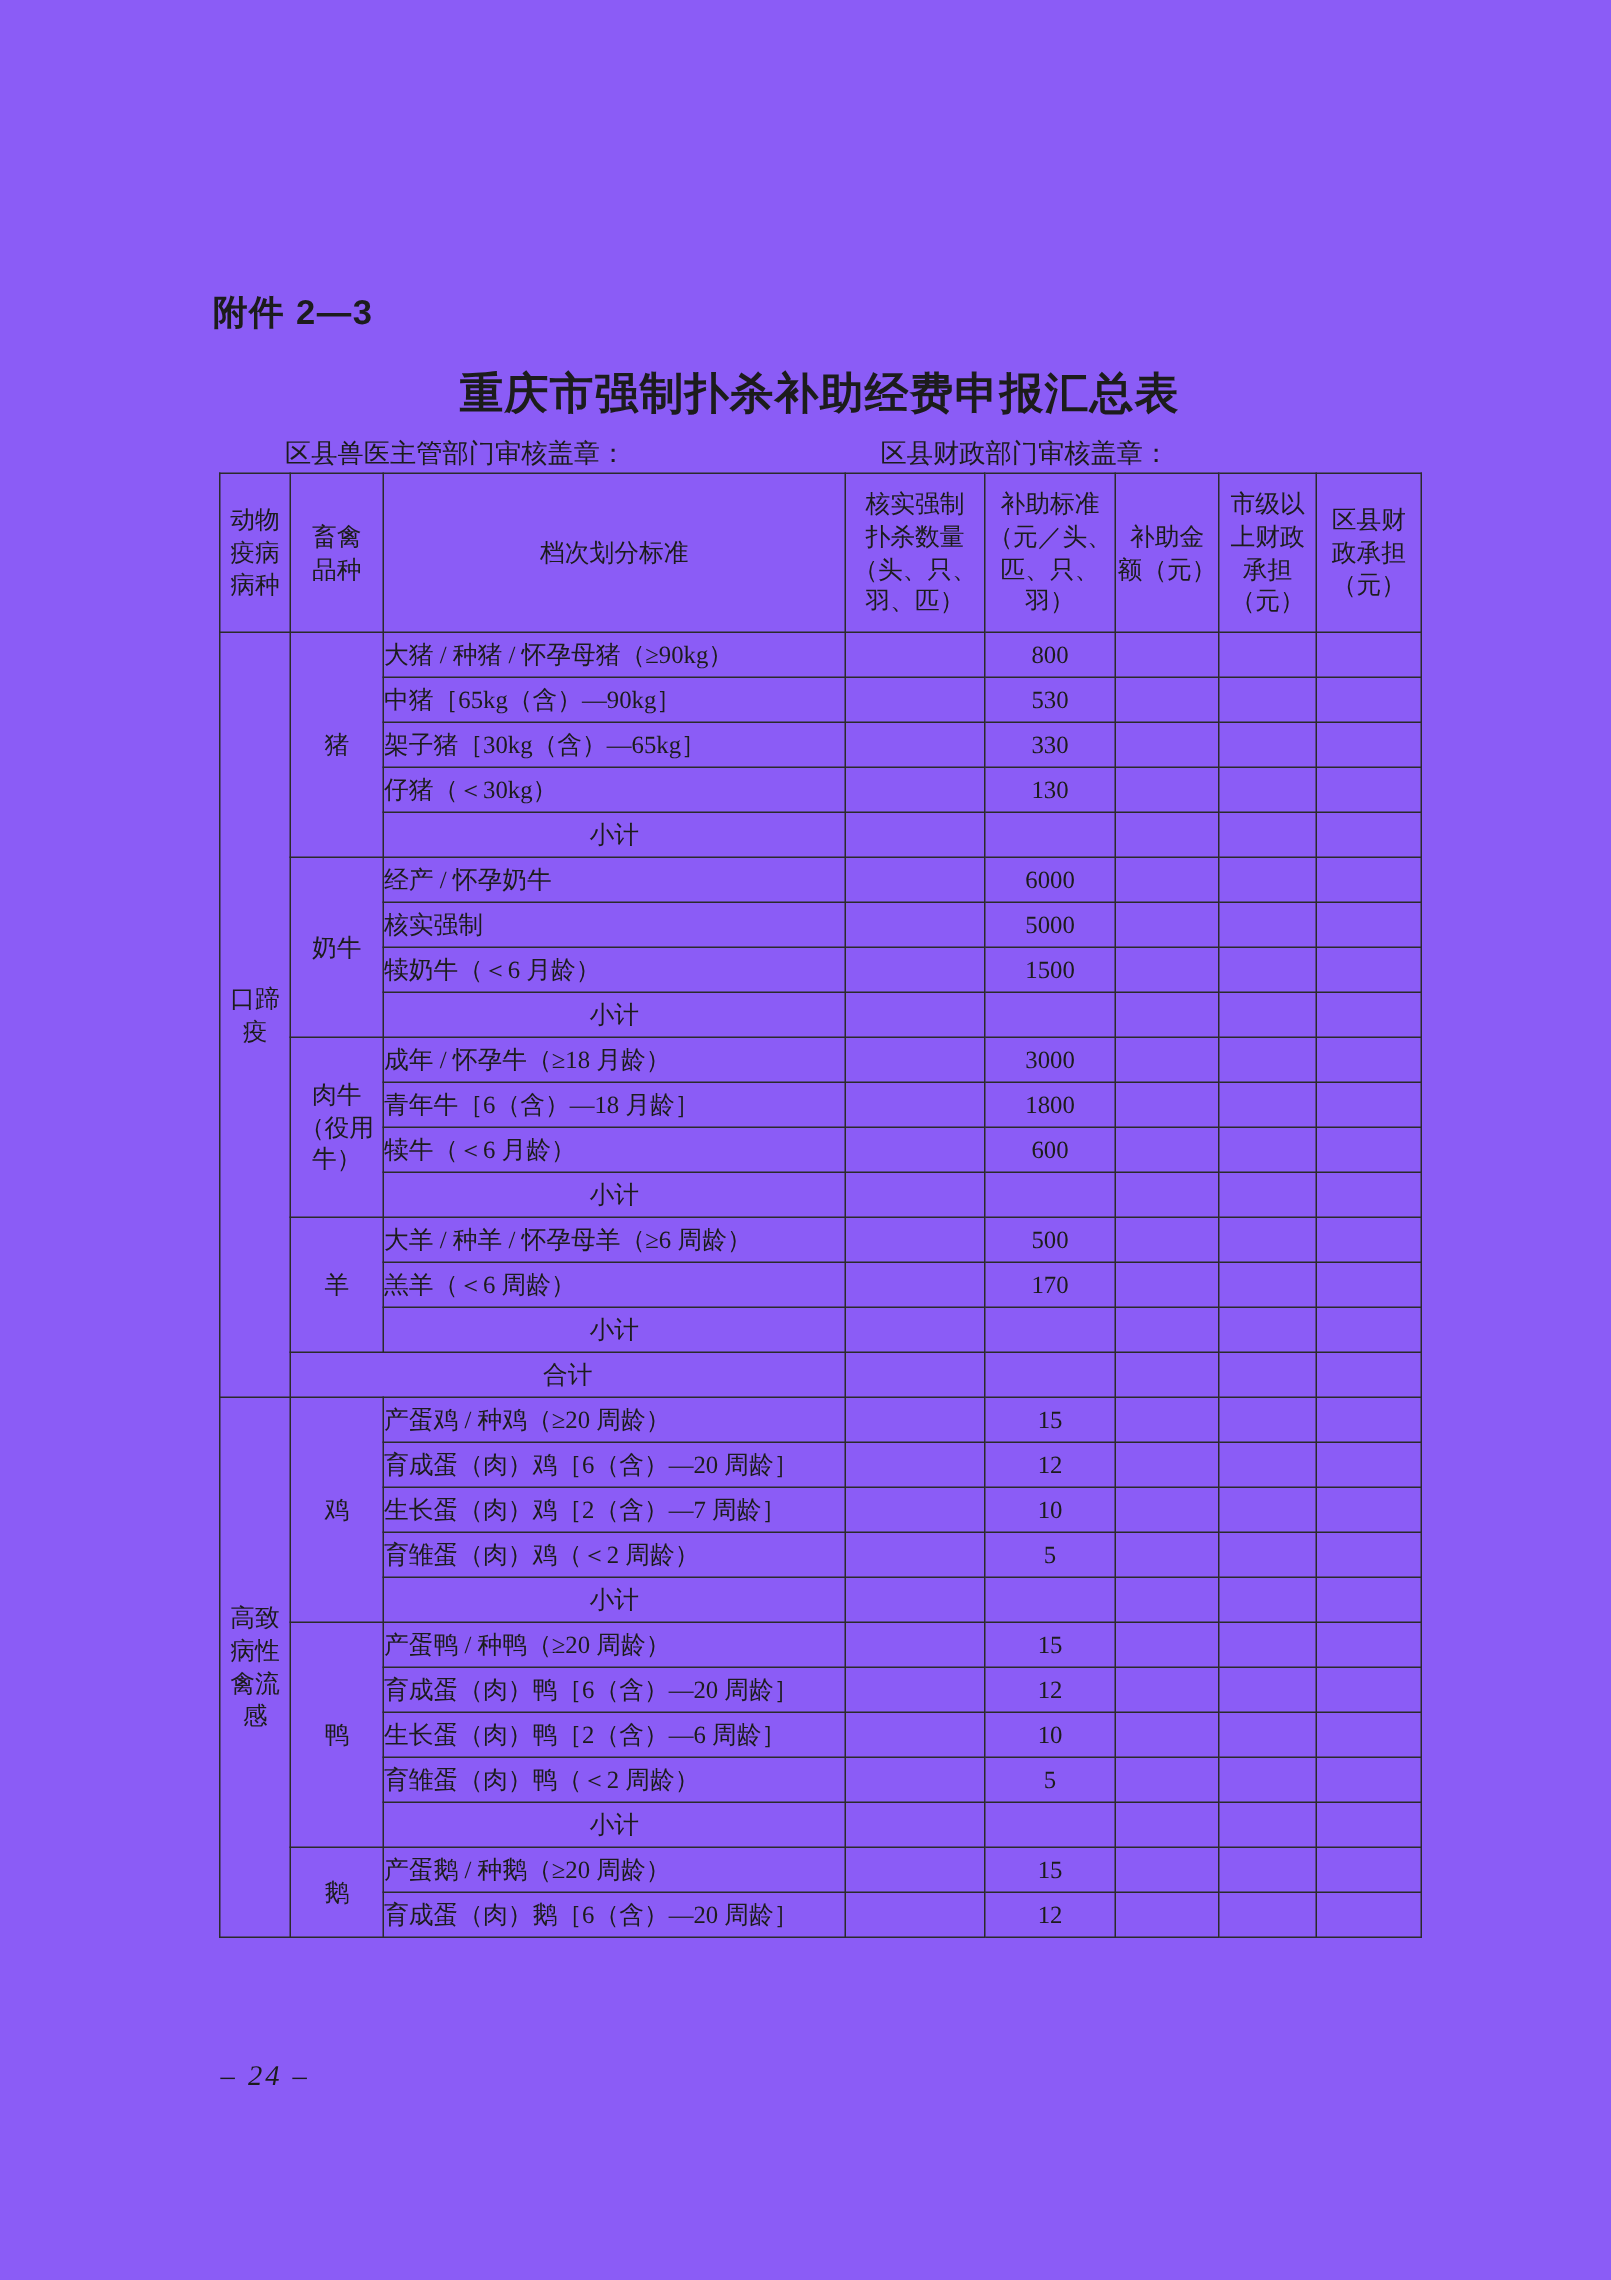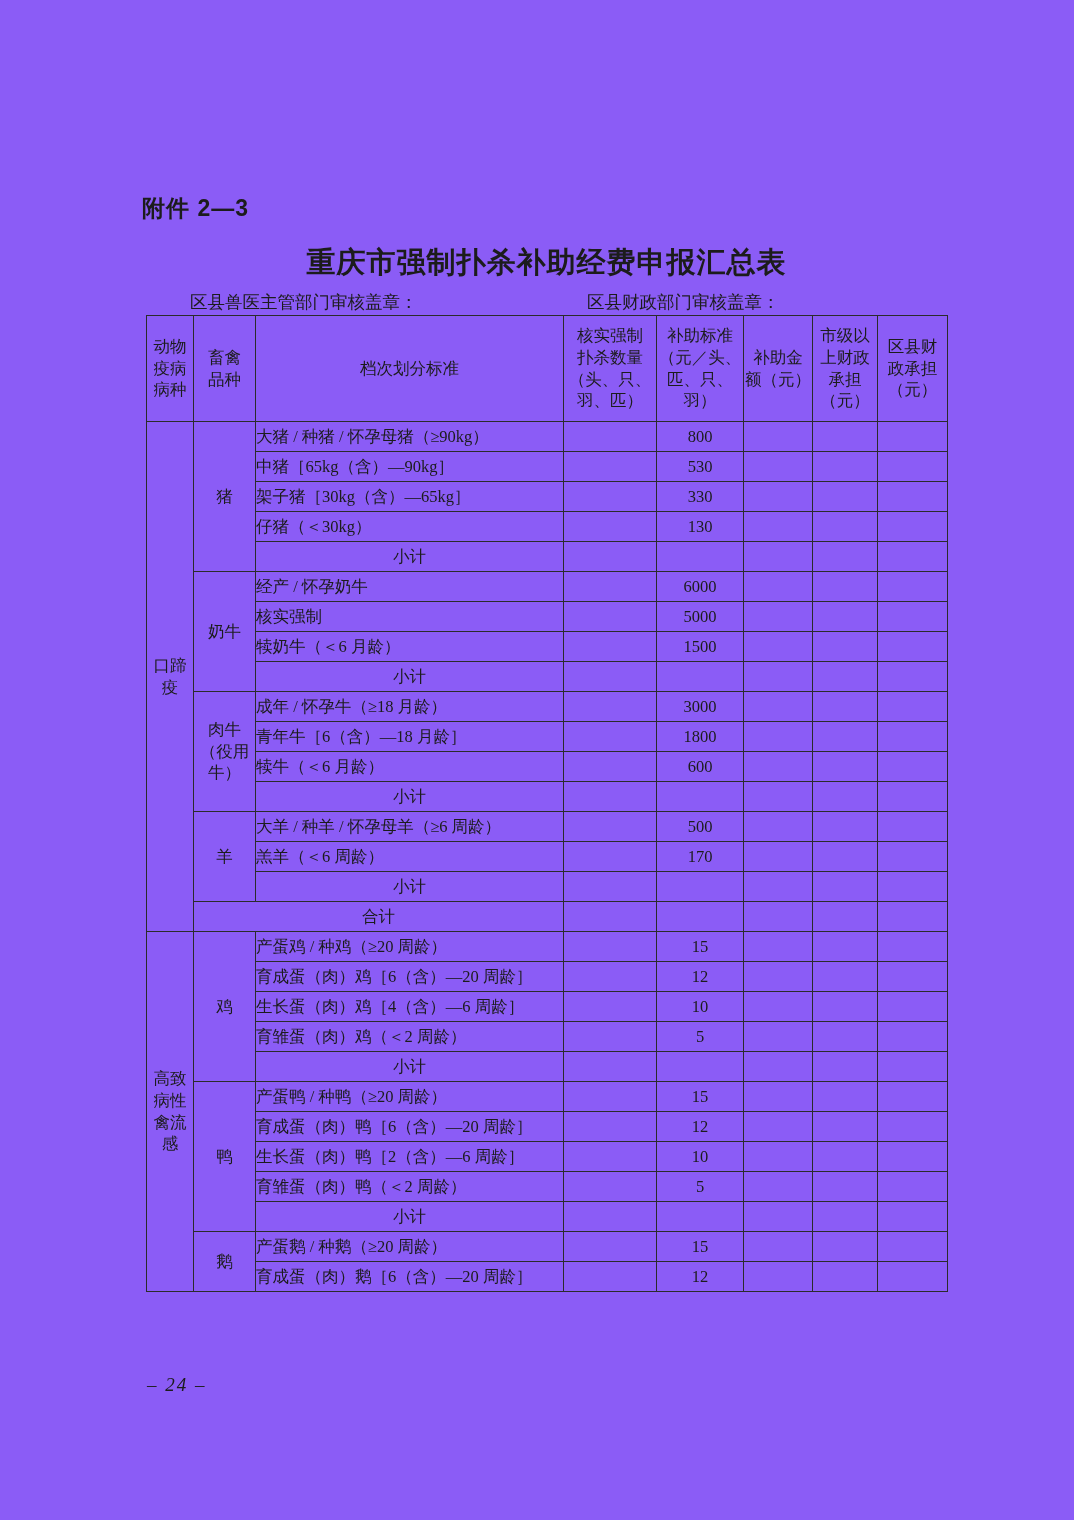--- a/index.html
+++ b/index.html
@@ -257,21 +257,21 @@
       </tr>
       <tr>
         <td class="tier">育成蛋（肉）鸡［6（含）—20 周龄］</td>
         <td class="num"></td>
         <td class="num">12</td>
         <td class="num"></td>
         <td class="num"></td>
         <td class="num"></td>
       </tr>
       <tr>
-        <td class="tier">生长蛋（肉）鸡［4（含）—6 周龄］</td>
+        <td class="tier">生长蛋（肉）鸡［2（含）—7 周龄］</td>
         <td class="num"></td>
         <td class="num">10</td>
         <td class="num"></td>
         <td class="num"></td>
         <td class="num"></td>
       </tr>
       <tr>
         <td class="tier">育雏蛋（肉）鸡（＜2 周龄）</td>
         <td class="num"></td>
         <td class="num">5</td>

